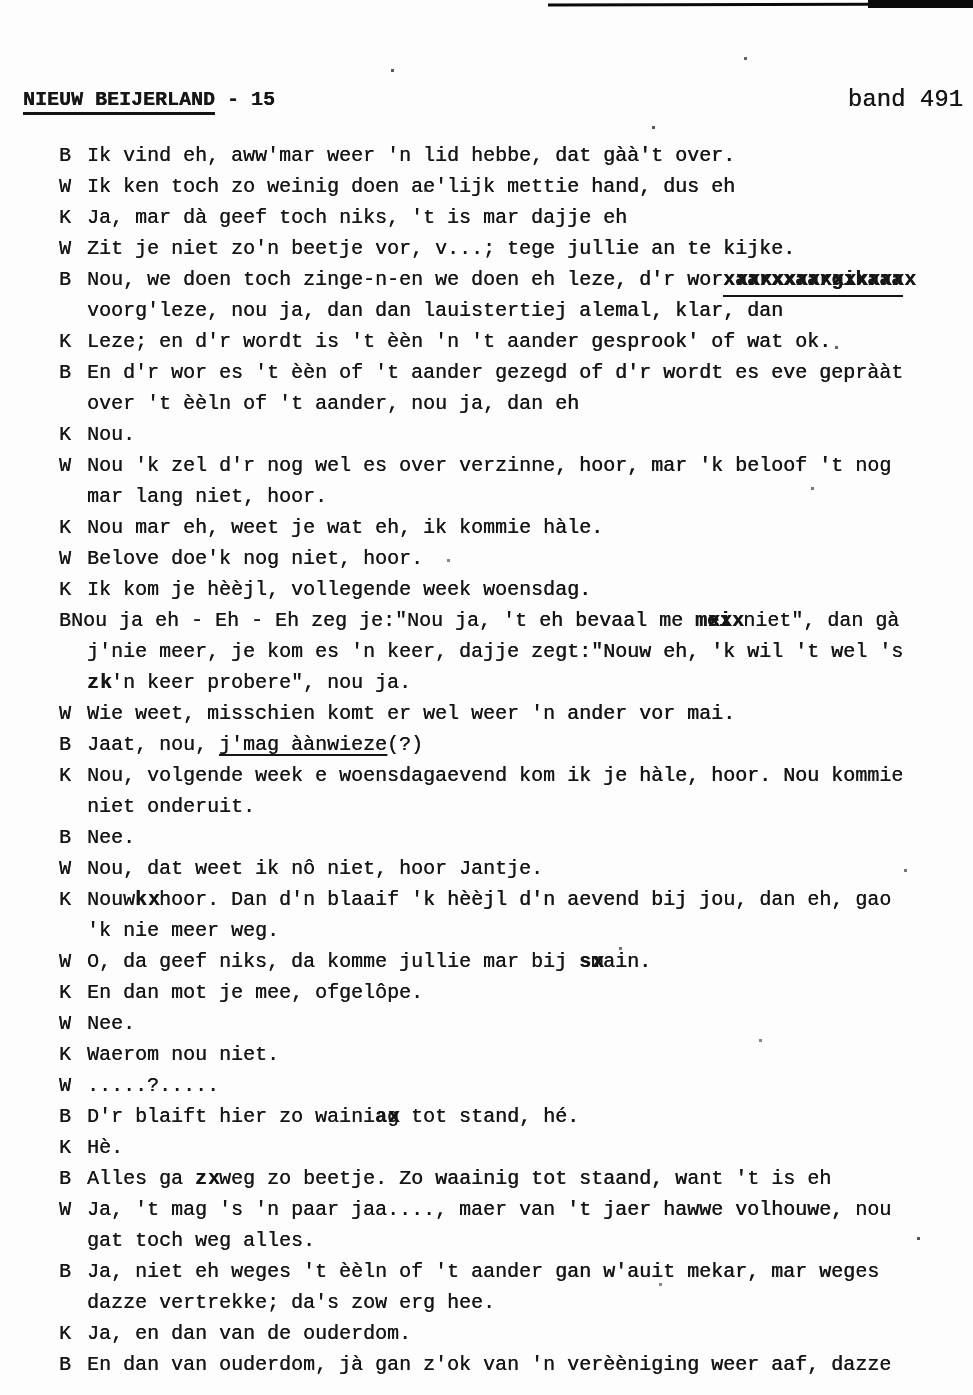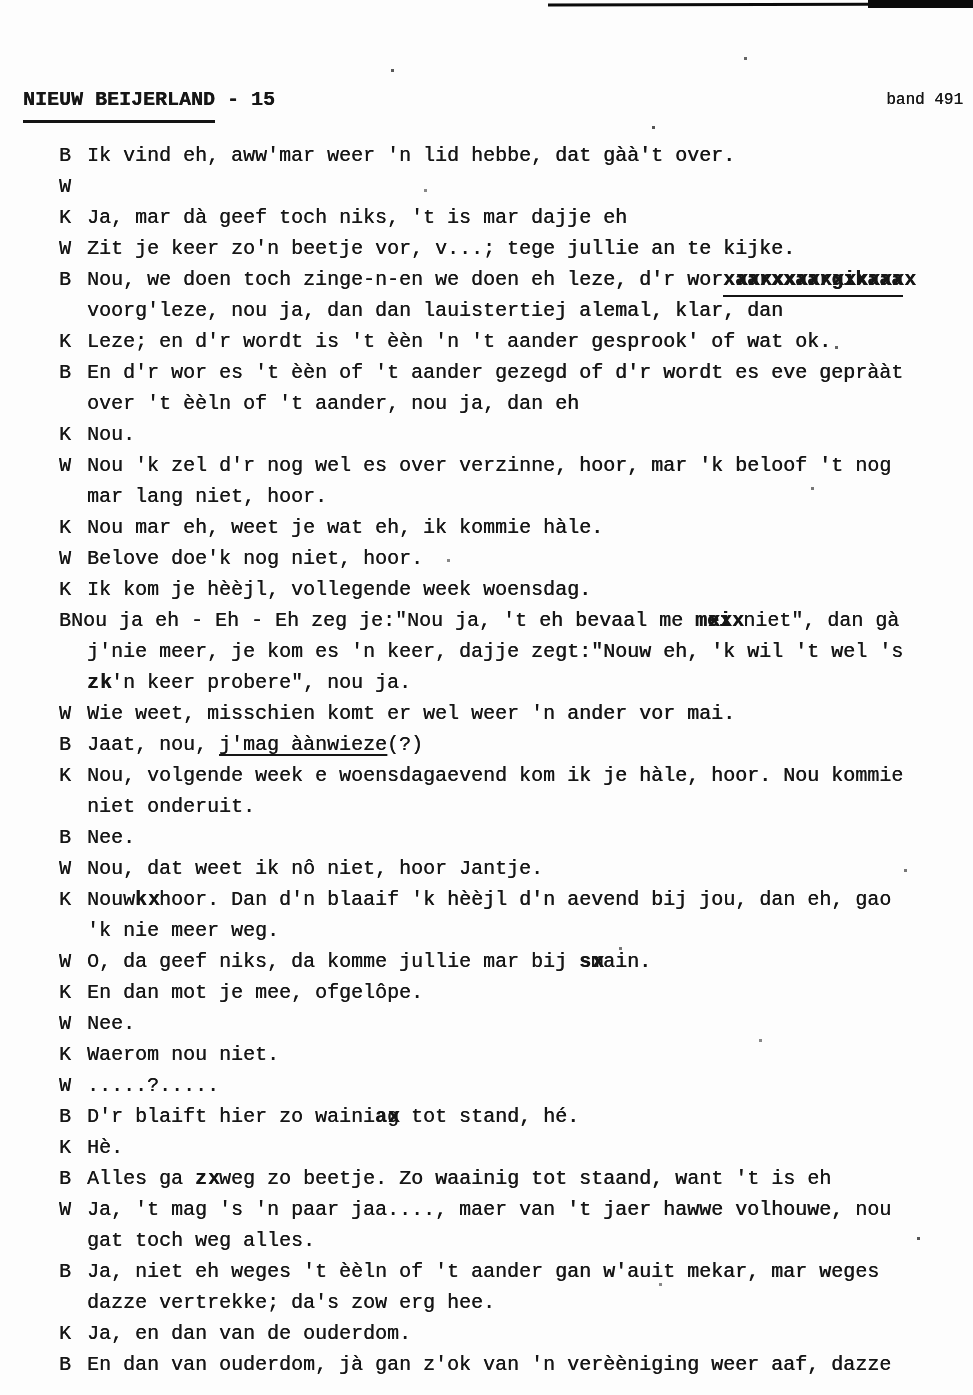--- a/index.html
+++ b/index.html
@@ -25,23 +25,23 @@
                 812px 488px 0 1px #777, 660px 1284px 0 1px #888, 985px 120px 0 1px #666;
   }
 
   .header {
     position:absolute; top:88px; left:23px; right:10px;
     display:flex; justify-content:space-between; align-items:flex-start;
     font-size:20px; line-height:24px;
     text-shadow:0.3px 0 0 currentColor;
     white-space:pre;
   }
-  .title { font-weight:bold; border-bottom:3px solid #141414; padding-bottom:9px; }
+  .title { font-weight:bold; border-bottom:3px solid #141414; padding-bottom:1px; }
   .title-suffix { font-weight:bold; }
-  .band { font-size:16px; }
+  .band { font-size:24px; }
 
   .transcript {
     position:absolute; top:140px; left:59px; right:0;
     font-size:20px;
     text-shadow:0.3px 0 0 currentColor;
   }
   .line { display:flex; white-space:pre; line-height:31px; height:31px; }
   .speaker { flex:none; width:28px; }
   .speaker.tight { width:12px; }
   .text { flex:none; }
@@ -61,23 +61,23 @@
   <div class="scanbar-thick"></div>
   <div class="noise"></div>
 
   <div class="header">
     <div><span class="title">NIEUW BEIJERLAND</span><span class="title-suffix"> - 15</span></div>
     <div class="band">band 491</div>
   </div>
 
   <div class="transcript" id="transcript">
       <div class="line"><span class="speaker">B</span><span class="text"><span>Ik vind eh, aww'mar weer 'n lid hebbe, dat gàà't over.</span></span></div>
-      <div class="line"><span class="speaker">W</span></div>
+      <div class="line"><span class="speaker">W</span><span class="text"><span>Ik ken toch zo weinig doen ae'lijk mettie hand, dus eh</span></span></div>
       <div class="line"><span class="speaker">K</span><span class="text"><span>Ja, mar dà geef toch niks, 't is mar dajje eh</span></span></div>
-      <div class="line"><span class="speaker">W</span><span class="text"><span>Zit je keer zo'n beetje vor, v...; tege jullie an te kijke.</span></span></div>
+      <div class="line"><span class="speaker">W</span><span class="text"><span>Zit je niet zo'n beetje vor, v...; tege jullie an te kijke.</span></span></div>
       <div class="line"><span class="speaker">B</span><span class="text"><span>Nou, we doen toch zinge-n-en we doen eh leze, d'r wor</span><span class="ov uline"><span class="base">xaarxxaargikaaa</span><span class="over">xxxxxxxxxxxxxxx</span></span></span></div>
       <div class="line"><span class="speaker"></span><span class="text"><span>voorg'leze, nou ja, dan dan lauistertiej alemal, klar, dan</span></span></div>
       <div class="line"><span class="speaker">K</span><span class="text"><span>Leze; en d'r wordt is 't èèn 'n 't aander gesprook' of wat ok.</span></span></div>
       <div class="line"><span class="speaker">B</span><span class="text"><span>En d'r wor es 't èèn of 't aander gezegd of d'r wordt es eve geprààt</span></span></div>
       <div class="line"><span class="speaker"></span><span class="text"><span>over 't èèln of 't aander, nou ja, dan eh</span></span></div>
       <div class="line"><span class="speaker">K</span><span class="text"><span>Nou.</span></span></div>
       <div class="line"><span class="speaker">W</span><span class="text"><span>Nou 'k zel d'r nog wel es over verzinne, hoor, mar 'k beloof 't nog</span></span></div>
       <div class="line"><span class="speaker"></span><span class="text"><span>mar lang niet, hoor.</span></span></div>
       <div class="line"><span class="speaker">K</span><span class="text"><span>Nou mar eh, weet je wat eh, ik kommie hàle.</span></span></div>
       <div class="line"><span class="speaker">W</span><span class="text"><span>Belove doe'k nog niet, hoor.</span></span></div>

